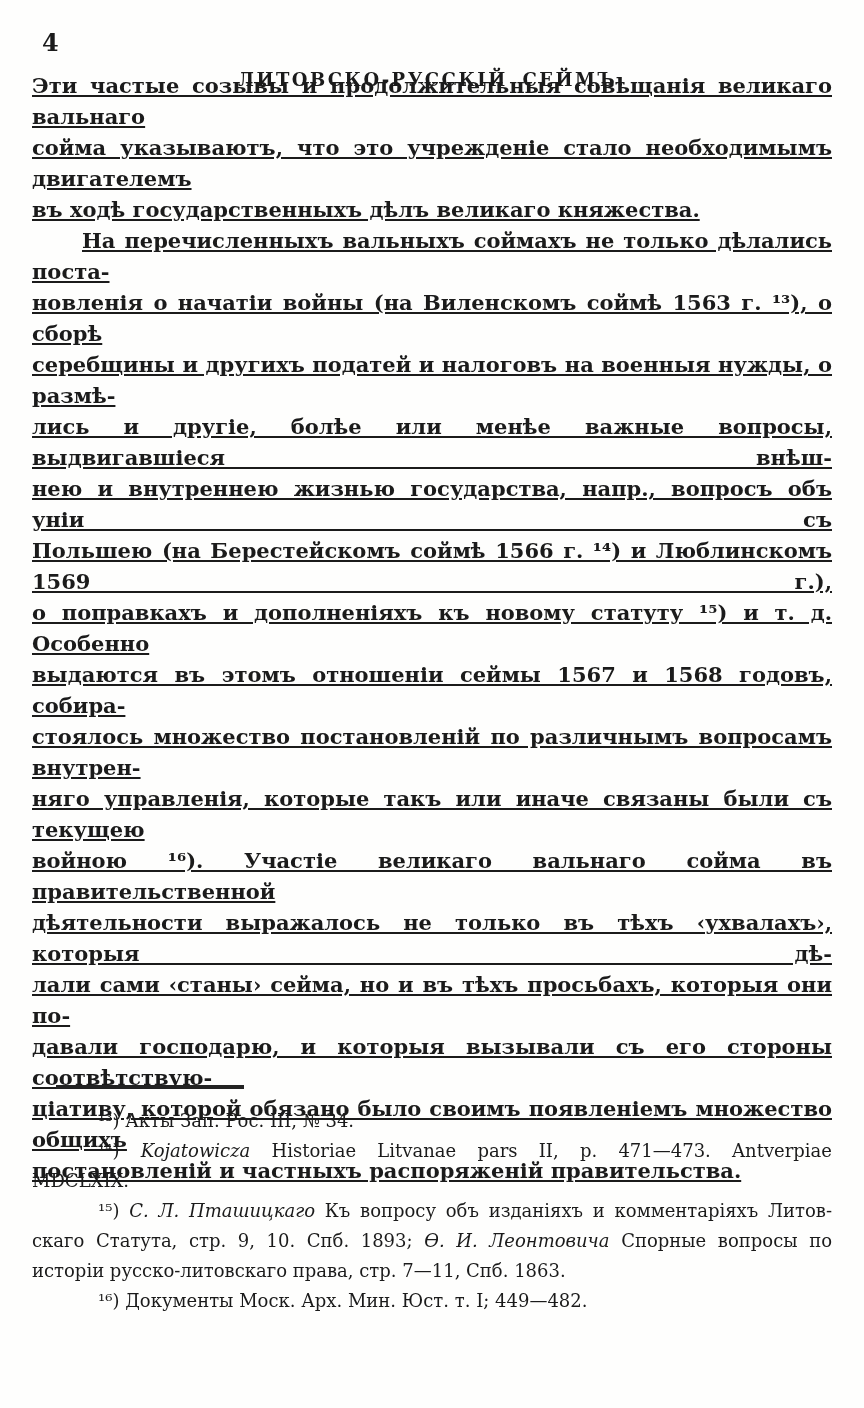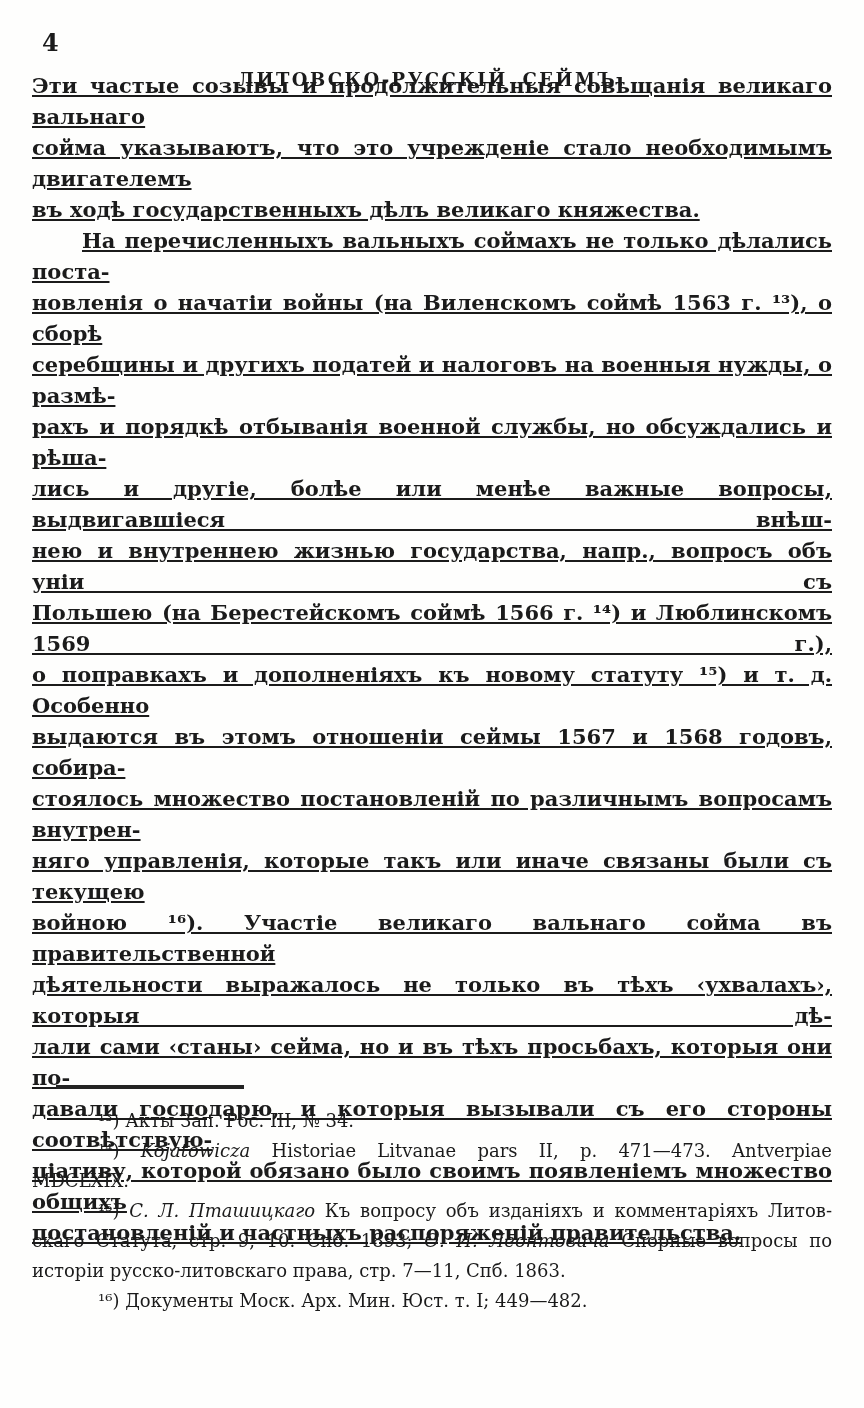--- a/index.html
+++ b/index.html
@@ -52,21 +52,20 @@
     <span class="pagenum">4</span>
     <div class="running-title">ЛИТОВСКО-РУССКІЙ СЕЙМЪ.</div>
   </div>
   <div class="body-text">
       <div class="line">Эти частые созывы и продолжительныя совѣщанія великаго вальнаго</div>
       <div class="line">сойма указываютъ, что это учрежденіе стало необходимымъ двигателемъ</div>
       <div class="line short">въ ходѣ государственныхъ дѣлъ великаго княжества.</div>
       <div class="line indent">На перечисленныхъ вальныхъ соймахъ не только дѣлались поста-</div>
       <div class="line">новленія о начатіи войны (на Виленскомъ соймѣ 1563 г. ¹³), о сборѣ</div>
       <div class="line">серебщины и другихъ податей и налоговъ на военныя нужды, о размѣ-</div>
-      <div class="line">рахъ и порядкѣ отбыванія военной службы, но обсуждались и рѣша-</div>
       <div class="line">лись и другіе, болѣе или менѣе важные вопросы, выдвигавшіеся внѣш-</div>
       <div class="line">нею и внутреннею жизнью государства, напр., вопросъ объ уніи съ</div>
       <div class="line">Польшею (на Берестейскомъ соймѣ 1566 г. ¹⁴) и Люблинскомъ 1569 г.),</div>
       <div class="line">о поправкахъ и дополненіяхъ къ новому статуту ¹⁵) и т. д. Особенно</div>
       <div class="line">выдаются въ этомъ отношеніи сеймы 1567 и 1568 годовъ, собира-</div>
       <div class="line">стоялось множество постановленій по различнымъ вопросамъ внутрен-</div>
       <div class="line">няго управленія, которые такъ или иначе связаны были съ текущею</div>
       <div class="line">войною ¹⁶). Участіе великаго вальнаго сойма въ правительственной</div>
       <div class="line">дѣятельности выражалось не только въ тѣхъ ‹ухвалахъ›, которыя дѣ-</div>
       <div class="line">лали сами ‹станы› сейма, но и въ тѣхъ просьбахъ, которыя они по-</div>

